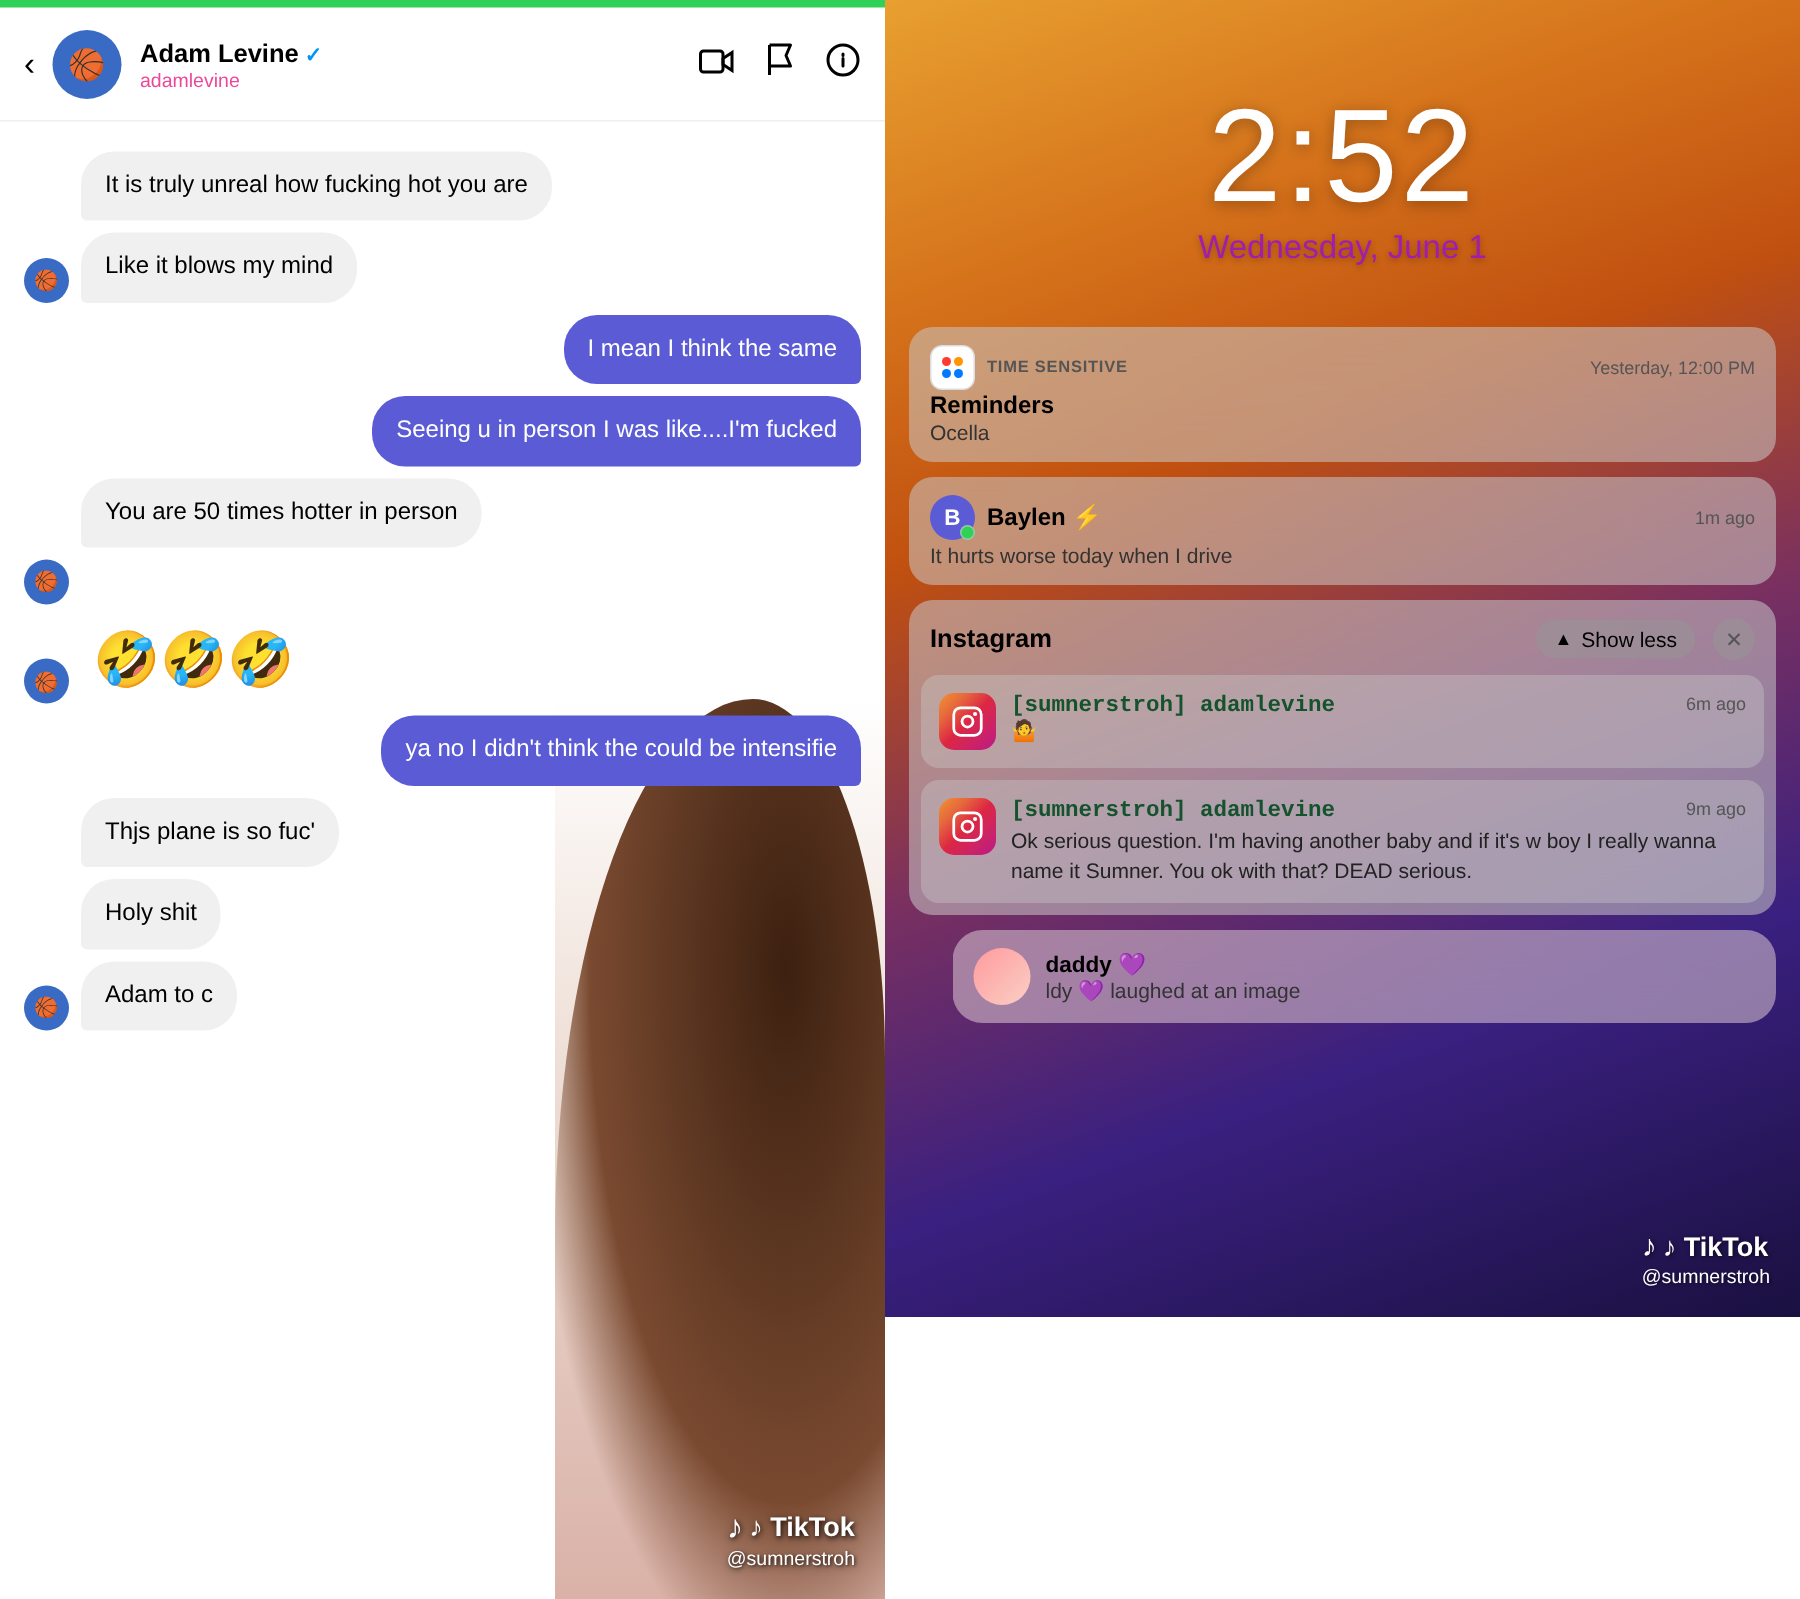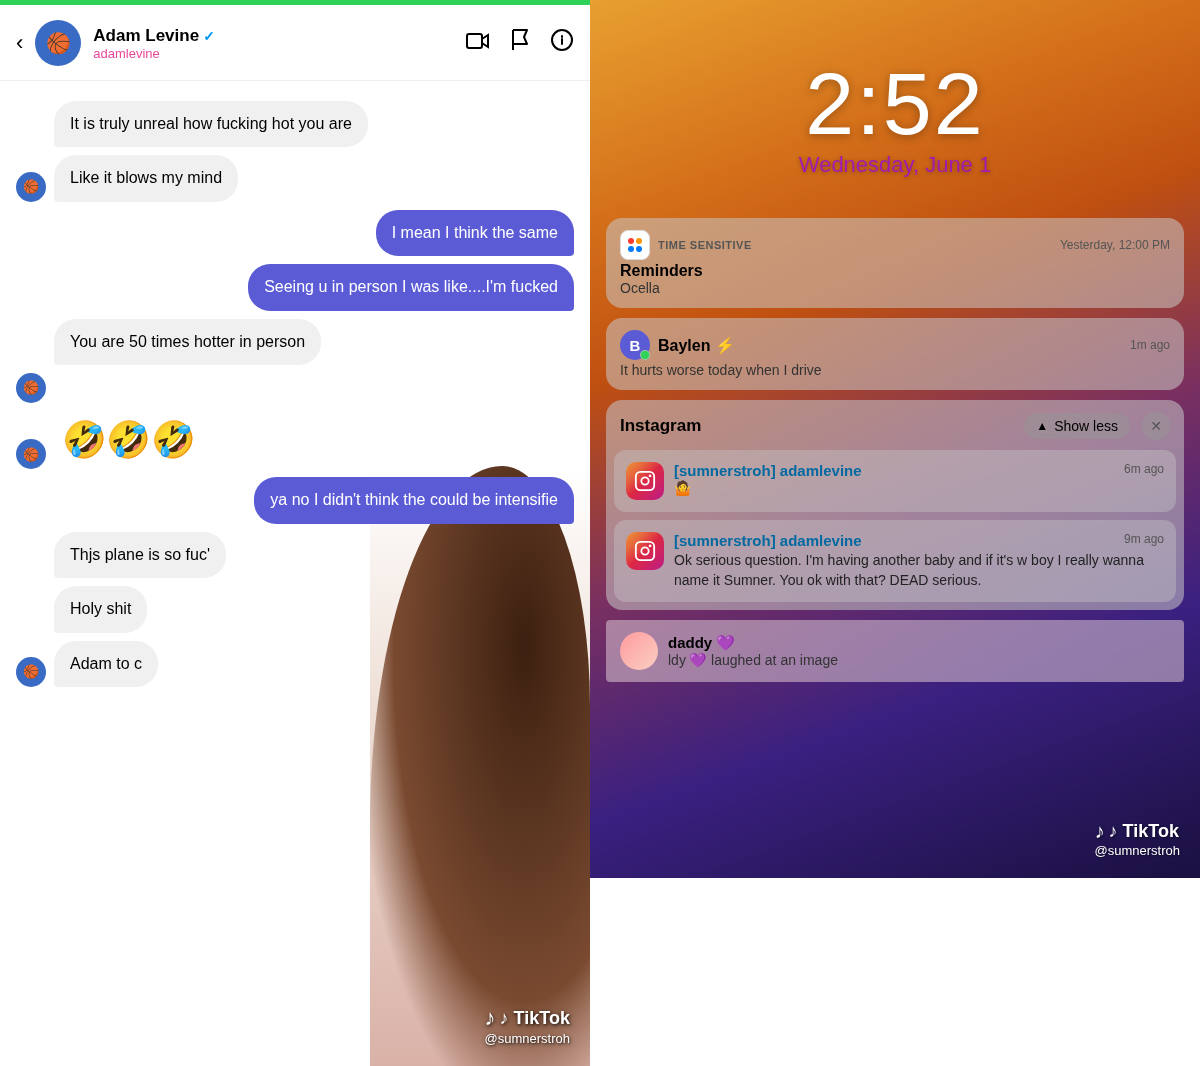--- a/index.html
+++ b/index.html
@@ -438,42 +438,44 @@
       align-items: flex-start;
     }
 
     .ig-text {
       flex: 1;
     }
 
     .ig-sender {
       font-size: 15px;
       font-weight: 700;
-      color: #0369a1;
+      color: #14532d;
+      font-family: Liberation Mono, monospace;
     }
 
     .ig-emoji {
       font-size: 14px;
     }
 
     .ig-message {
       font-size: 14px;
       color: #222;
       margin-top: 2px;
       line-height: 1.4;
     }
 
     .daddy-card {
       background: rgba(220,200,210,0.55);
       backdrop-filter: blur(20px);
-      border-radius: 4px;
+      border-radius: 20px;
       padding: 12px 14px;
       display: flex;
       align-items: center;
       gap: 10px;
+      margin-left: 29px;
     }
 
     .daddy-avatar {
       width: 38px;
       height: 38px;
       border-radius: 50%;
       background: linear-gradient(135deg, #ff9a9e, #fad0c4);
       flex-shrink: 0;
     }
 

